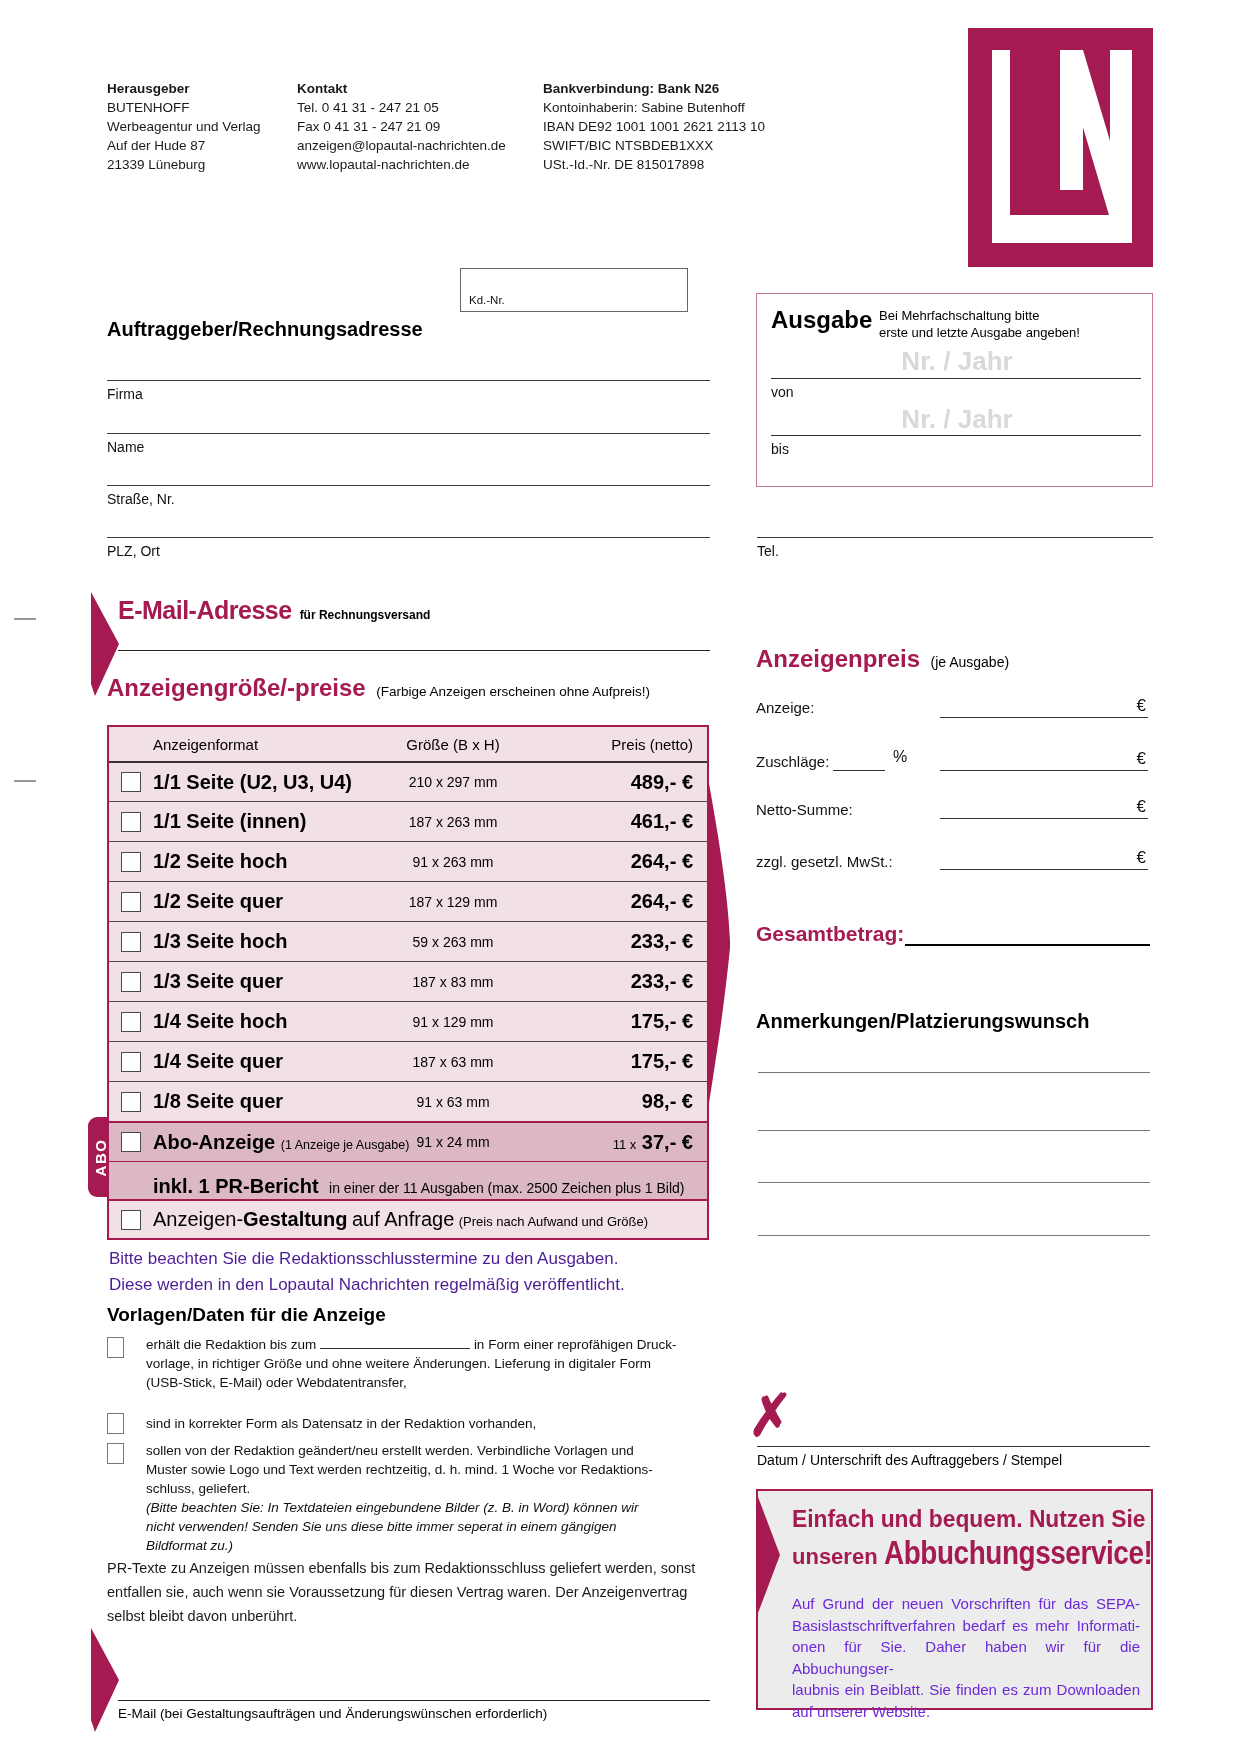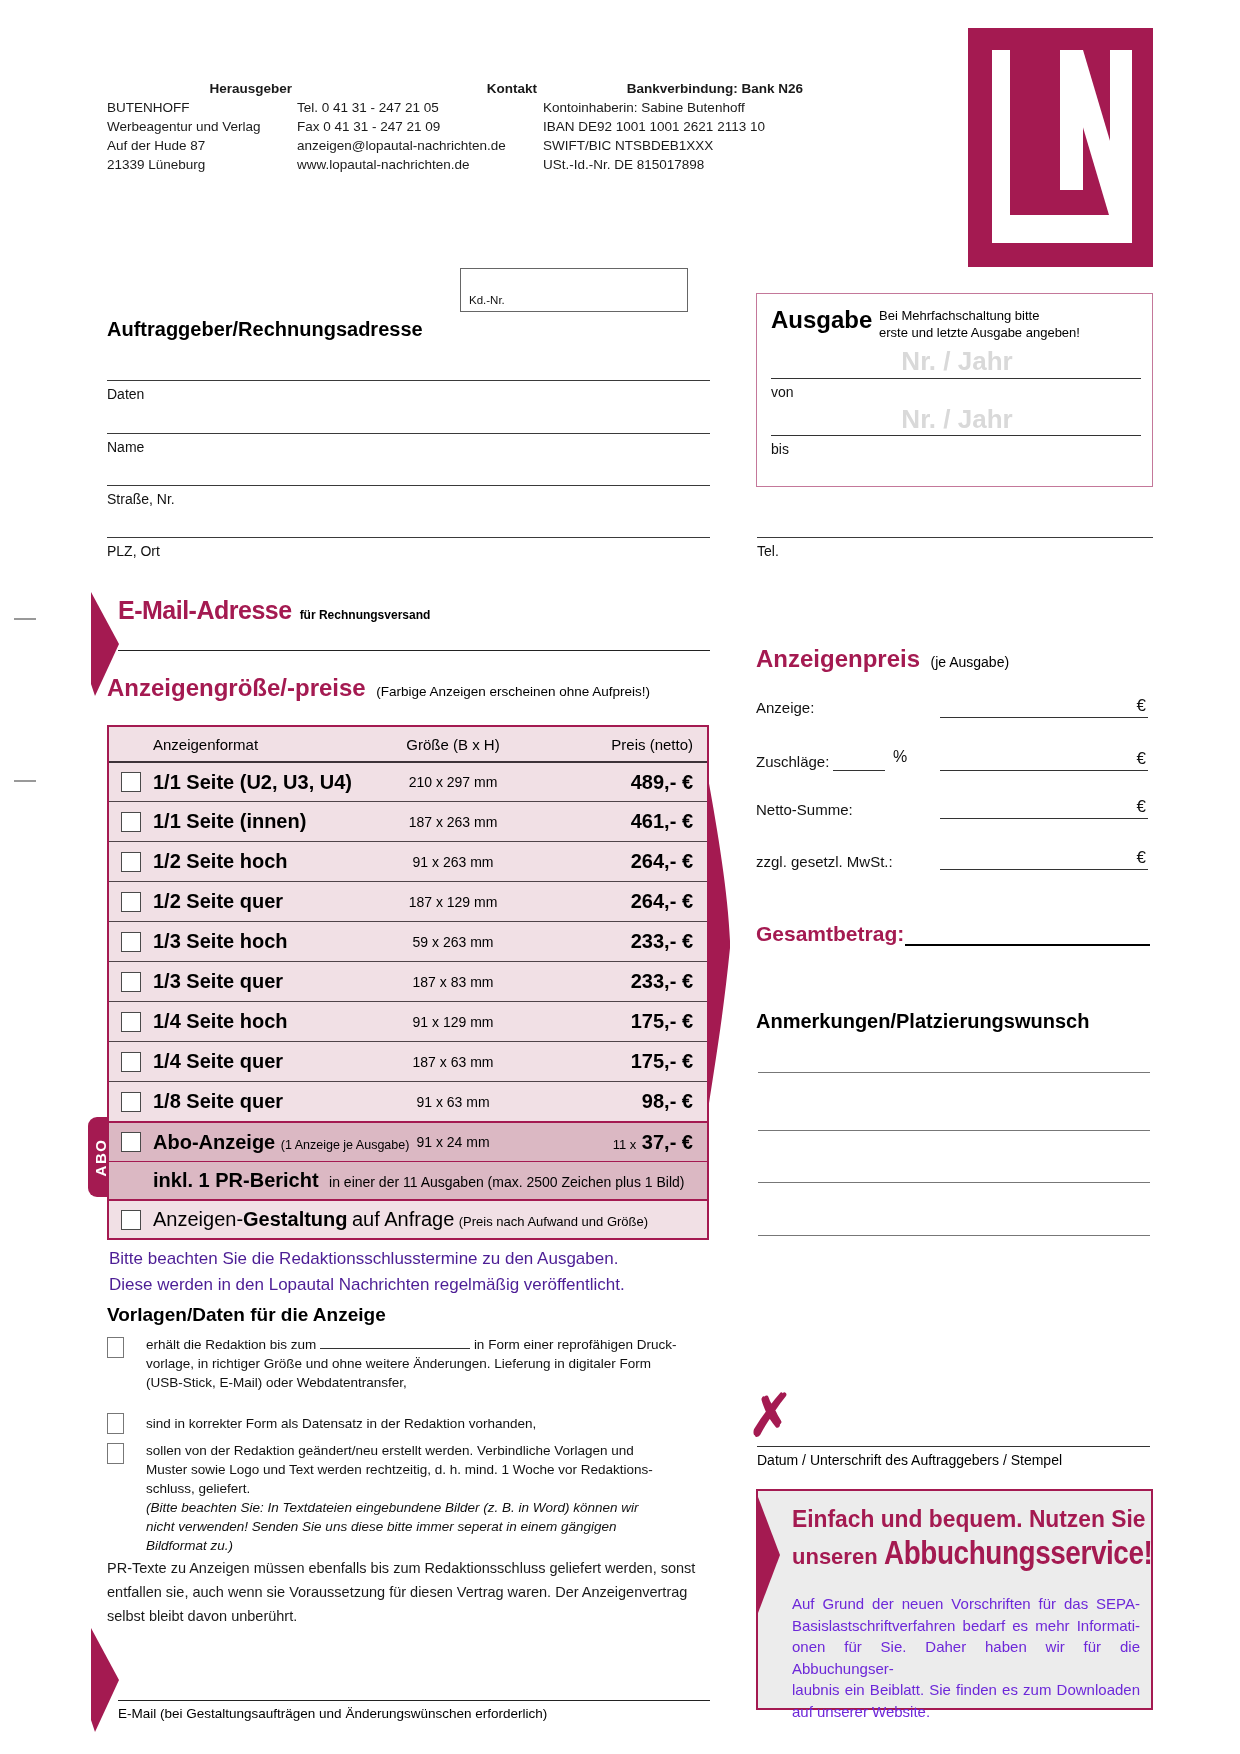--- a/index.html
+++ b/index.html
@@ -3,21 +3,21 @@
 <meta charset="utf-8">
 <style>
   html,body{margin:0;padding:0;background:#fff;}
   .page{position:relative;width:1240px;height:1754px;background:#fff;overflow:hidden;
         font-family:"Liberation Sans",sans-serif;color:#000;}
   .abs{position:absolute;}
   .b{font-weight:bold;}
   .maroon{color:#A41A51;}
   
   .hcol{font-size:13.5px;line-height:19px;color:#1a1a1a;}
-  .hcol .t{font-weight:bold;text-align:right;}
+  .hcol .t{font-weight:bold;}
   
   .logo{background:#A41A51;}
   
   .band{background:#A41A51;color:#fff;font-weight:bold;font-size:36px;
         letter-spacing:-0.5px;line-height:53px;padding-left:17px;box-sizing:border-box;}
   
   .kdbox{border:1px solid #666;background:#fff;box-sizing:border-box;}
   .kdlabel{position:absolute;left:8px;bottom:5px;font-size:11.5px;color:#111;}
   .ausbox{border:1.5px solid #C4789A;background:#fff;box-sizing:border-box;}
   
@@ -30,21 +30,21 @@
   .emh .sfx{font-size:12px;color:#000;letter-spacing:0;margin-left:8px;}
   .thickline{border-bottom:1.5px solid #222;}
   
   .ptable{border:2.5px solid #A41A51;background:#F1E0E5;box-sizing:border-box;z-index:2;}
   .trow{display:grid;grid-template-columns:44px 215px 170px 1fr;align-items:center;box-sizing:border-box;}
   .thead{height:34px;font-size:15px;}
   .rnorm{height:40px;border-top:1px solid #4F4449;}
   .rfirst{border-top:2px solid #3d3238;}
   .rabo{height:40px;background:#DBB8C3;border-top:2px solid #A41A51;}
   .rpr{height:38px;background:#DBB8C3;border-top:1.5px solid #A41A51;display:block;
-       padding-left:44px;box-sizing:border-box;line-height:36px;}
+       padding-left:44px;box-sizing:border-box;line-height:48px;}
   .rdesign{height:39px;border-top:2px solid #A41A51;}
   .cfmt{font-size:20px;font-weight:bold;white-space:nowrap;}
   .csize{font-size:14px;text-align:center;}
   .cprice{font-size:20px;font-weight:bold;text-align:right;padding-right:14px;white-space:nowrap;}
   .chk{width:20px;height:20px;background:#fff;border:1.5px solid #4a4a4a;margin-left:12px;box-sizing:border-box;}
   .small-note{font-size:12.5px;font-weight:normal;}
   .abo-tab{background:#A41A51;border-radius:9px 0 0 9px;display:flex;align-items:center;justify-content:center;z-index:1;}
   .abo-tab span{transform:rotate(-90deg);color:#fff;font-weight:bold;font-size:15px;letter-spacing:1.5px;}
   
   .vitem{font-size:13.5px;line-height:19px;color:#111;}
@@ -104,21 +104,21 @@
   </div>
 
 
   <div class="abs kdbox" style="left:460px;top:268px;width:228px;height:44px;text-decoration:underline;">
     <span class="kdlabel">Kd.-Nr.</span>
   </div>
 
   <div class="abs b" style="left:107px;top:318px;font-size:20px;">Auftraggeber/Rechnungsadresse</div>
 
   <div class="abs fline" style="left:107px;top:0;width:603px;height:380px;"></div>
-  <div class="abs flabel" style="left:107px;top:386px;">Daten</div>
+  <div class="abs flabel" style="left:107px;top:386px;">Firma</div>
   <div class="abs fline" style="left:107px;top:0;width:603px;height:433px;"></div>
   <div class="abs flabel" style="left:107px;top:439px;">Name</div>
   <div class="abs fline" style="left:107px;top:0;width:603px;height:485px;"></div>
   <div class="abs flabel" style="left:107px;top:491px;">Straße, Nr.</div>
   <div class="abs fline" style="left:107px;top:0;width:603px;height:537px;"></div>
   <div class="abs flabel" style="left:107px;top:543px;">PLZ, Ort</div>
 
   <div class="abs fline" style="left:757px;top:0;width:396px;height:537px;"></div>
   <div class="abs flabel" style="left:757px;top:543px;">Tel.</div>
 

